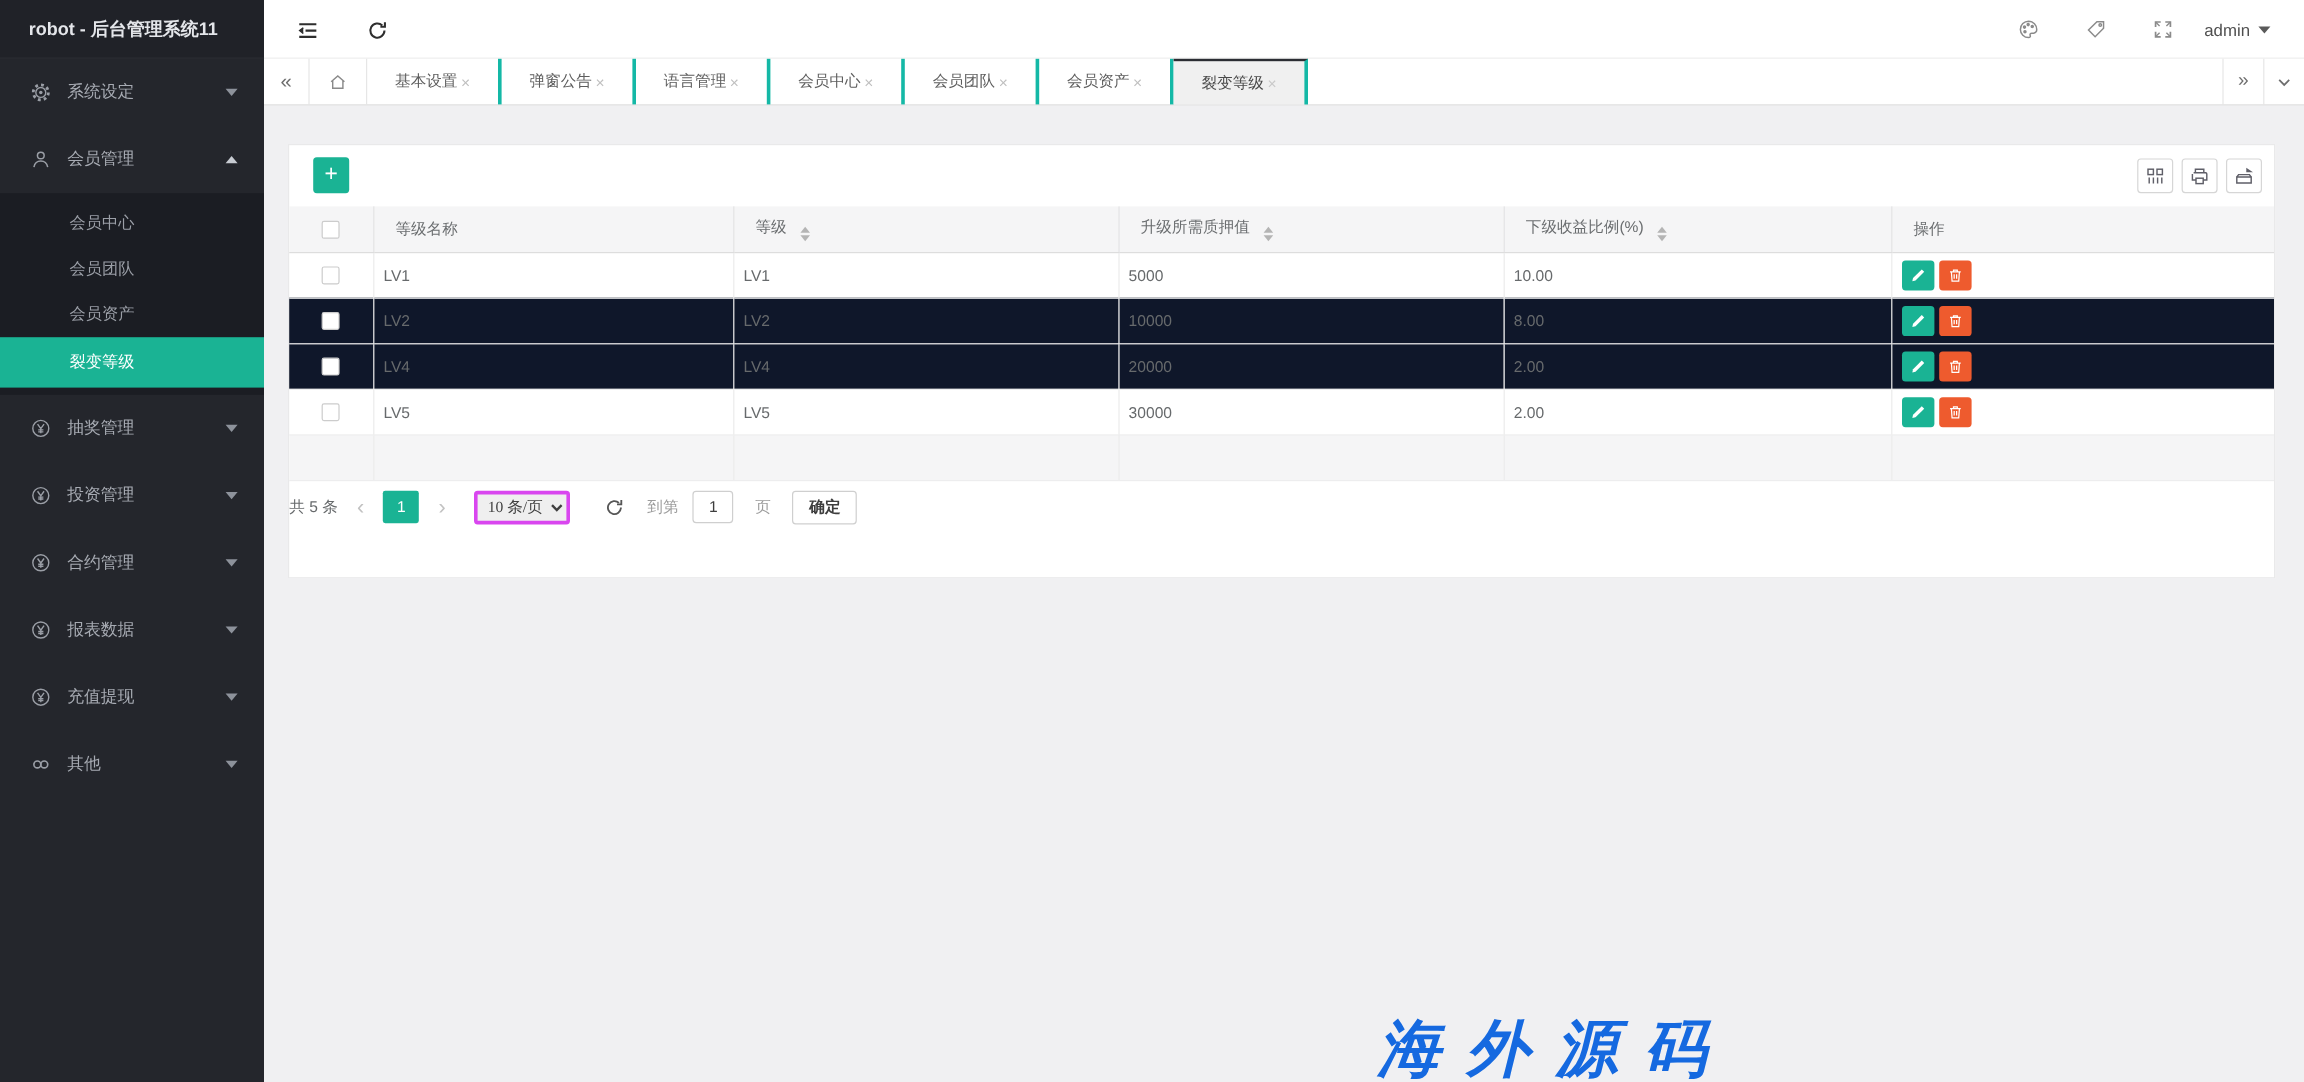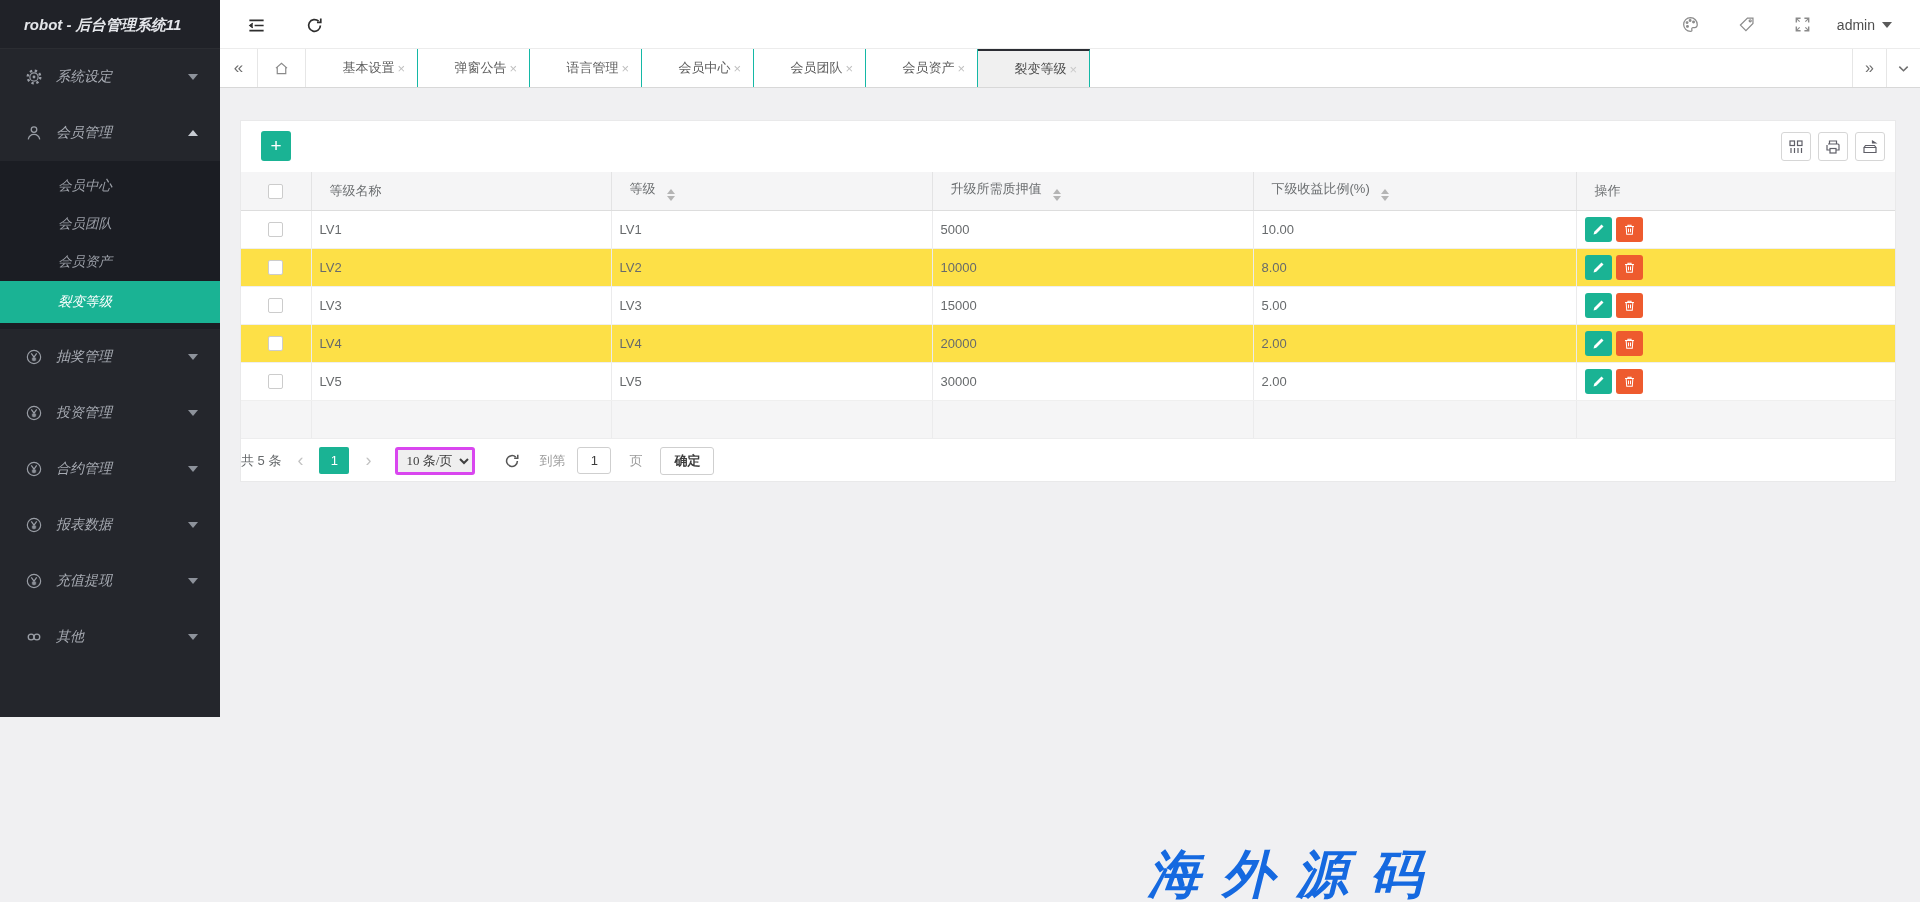--- a/index.html
+++ b/index.html
@@ -1,20 +1,20 @@
 <!DOCTYPE html>
 <html><head>
 <meta charset="utf-8">
 <style>
   * { margin:0; padding:0; box-sizing:border-box; }
   html,body { width:1920px; height:902px; overflow:hidden;
     font-family:"Liberation Sans", sans-serif; font-size:13px; background:#f0f0f2; }
 
   
-  .sidebar { position:absolute; left:0; top:0; width:220px; height:717px; background:#24262c;font-style:italic; }
+  .sidebar { position:absolute; left:0; top:0; width:220px; height:902px; background:#24262c; }
   .sb-title { height:49px; line-height:49px; padding-left:24px; color:#e4e6ea;
     font-size:15px; font-weight:bold; background:#202228; border-bottom:1px solid rgba(255,255,255,.05); }
   .sb-item { position:relative; height:56px; display:flex; align-items:center;
     padding-left:24px; color:#a7abb3; font-size:14px; cursor:pointer; }
   .sb-item .ic { width:20px; height:20px; margin-right:12px; color:#9a9ea6; flex:none; display:flex; align-items:center; justify-content:center;}
   .sb-item .ic svg { width:18px; height:18px; }
   .caret { position:absolute; right:22px; width:0; height:0;
     border-left:5px solid transparent; border-right:5px solid transparent; }
   .caret.down { border-top:6px solid #8d929b; }
   .caret.up { border-bottom:6px solid #c7cbd2; }
@@ -39,22 +39,22 @@
     border-top:6px solid #5a5a5a; }
 
   
   .tabbar { position:absolute; left:220px; top:49px; width:1700px; height:39px; background:#fff;
     border-bottom:1px solid #d8d8d8; display:flex; }
   .tab-nav { width:38px; height:100%; border-right:1px solid #e6e6e6; display:flex; align-items:center;
     justify-content:center; color:#6e6e6e; font-size:17px; cursor:pointer; flex:none; }
   .tab-home { width:48px; height:100%; border-right:1px solid #e6e6e6; display:flex; align-items:center;
     justify-content:center; color:#8a8a8a; cursor:pointer; flex:none; }
   .tab-home svg { width:17px; height:17px; }
-  .tab { height:100%; min-width:112px; padding:0 12px; border-right:1px solid #14b8a6;
-    display:flex; align-items:center; justify-content:flex-end; gap:3px; color:#5d5d5d;
+  .tab { height:100%; min-width:112px; padding:0 12px; border-right:3px solid #14b8a6;
+    display:flex; align-items:center; justify-content:center; gap:3px; color:#5d5d5d;
     font-size:13px; cursor:pointer; flex:none; }
   .tab .x { color:#bfbfbf; font-size:13px; }
   .tab.active { background:#f0f0f0; border-top:2px solid #2b2d33; color:#4a4a4a; }
   .tab.active .x { color:#c9c9c9; }
   .tab-endings { margin-left:auto; display:flex; height:100%; }
   .tab-end { width:34px; height:100%; border-left:1px solid #e6e6e6; display:flex; align-items:center;
     justify-content:center; color:#6e6e6e; font-size:16px; cursor:pointer; }
   .tab-end svg { width:13px; height:13px; }
 
   
@@ -69,21 +69,21 @@
     display:flex; align-items:center; justify-content:center; cursor:pointer; color:#5f5f68; }
   .tool-btn svg { width:16px; height:16px; }
 
   table.grid { width:100%; border-collapse:collapse; table-layout:fixed; }
   .grid th { height:38px; background:#f5f5f6; color:#6b6e70; font-weight:normal; text-align:left;
     padding-left:18px; border-right:1px solid #e3e3e4; border-bottom:1px solid #dddddd; font-size:13px; }
   .grid th:last-child { border-right:none; }
   .grid td { height:38px; color:#676a6c; padding-left:8px; border-right:1px solid #ebebec;
     border-bottom:1px solid #efefef; font-size:13px; }
   .grid td:last-child { border-right:none; }
-  .grid tr.alt td { background:#fde047; }
+  .grid tr.alt td { background:#0f172a; }
   .grid td.c-check, .grid th.c-check { padding-left:0; text-align:center; }
   .cb { appearance:none; -webkit-appearance:none; width:15px; height:15px; border:1px solid #cccccc;
     border-radius:2px; background:#fff; vertical-align:middle; cursor:pointer; }
   .sorts { display:inline-flex; flex-direction:column; gap:2px; margin-left:8px; vertical-align:-1px; }
   .s-up { width:0; height:0; border-left:4px solid transparent; border-right:4px solid transparent;
     border-bottom:5px solid #b4b4b4; }
   .s-dn { width:0; height:0; border-left:4px solid transparent; border-right:4px solid transparent;
     border-top:5px solid #b4b4b4; }
   .abtn { width:27px; height:25px; border:none; border-radius:3px; cursor:pointer;
     display:inline-flex; align-items:center; justify-content:center; vertical-align:middle; }
@@ -413,38 +413,20 @@
               <svg viewBox="0 0 14 14">
                   <path d="M10.2 1.6l2.2 2.2-7.8 7.8-2.9.7.7-2.9z" fill="#fff"></path>
                 </svg>
             </button><button class="abtn del">
               <svg viewBox="0 0 14 14" fill="none" stroke="#fff" stroke-width="1.1">
                 <path d="M2.2 3.8h9.6M5.3 3.8V2.3h3.4v1.5M3.4 3.8l.6 8.3h6l.6-8.3M5.9 6v4M8.1 6v4"></path>
               </svg>
             </button>
           </td>
         </tr>
-        <tr>
-          <td class="c-check"><input type="checkbox" class="cb" style=""></td>
-          <td>LV3</td>
-          <td>LV3</td>
-          <td>15000</td>
-          <td>5.00</td>
-          <td>
-            <button class="abtn edit">
-              <svg viewBox="0 0 14 14">
-                  <path d="M10.2 1.6l2.2 2.2-7.8 7.8-2.9.7.7-2.9z" fill="#fff"></path>
-                </svg>
-            </button><button class="abtn del">
-              <svg viewBox="0 0 14 14" fill="none" stroke="#fff" stroke-width="1.1">
-                <path d="M2.2 3.8h9.6M5.3 3.8V2.3h3.4v1.5M3.4 3.8l.6 8.3h6l.6-8.3M5.9 6v4M8.1 6v4"></path>
-              </svg>
-            </button>
-          </td>
-        </tr>
         <tr class="alt">
           <td class="c-check"><input type="checkbox" class="cb" style=""></td>
           <td>LV4</td>
           <td>LV4</td>
           <td>20000</td>
           <td>2.00</td>
           <td>
             <button class="abtn edit">
               <svg viewBox="0 0 14 14">
                   <path d="M10.2 1.6l2.2 2.2-7.8 7.8-2.9.7.7-2.9z" fill="#fff"></path>

